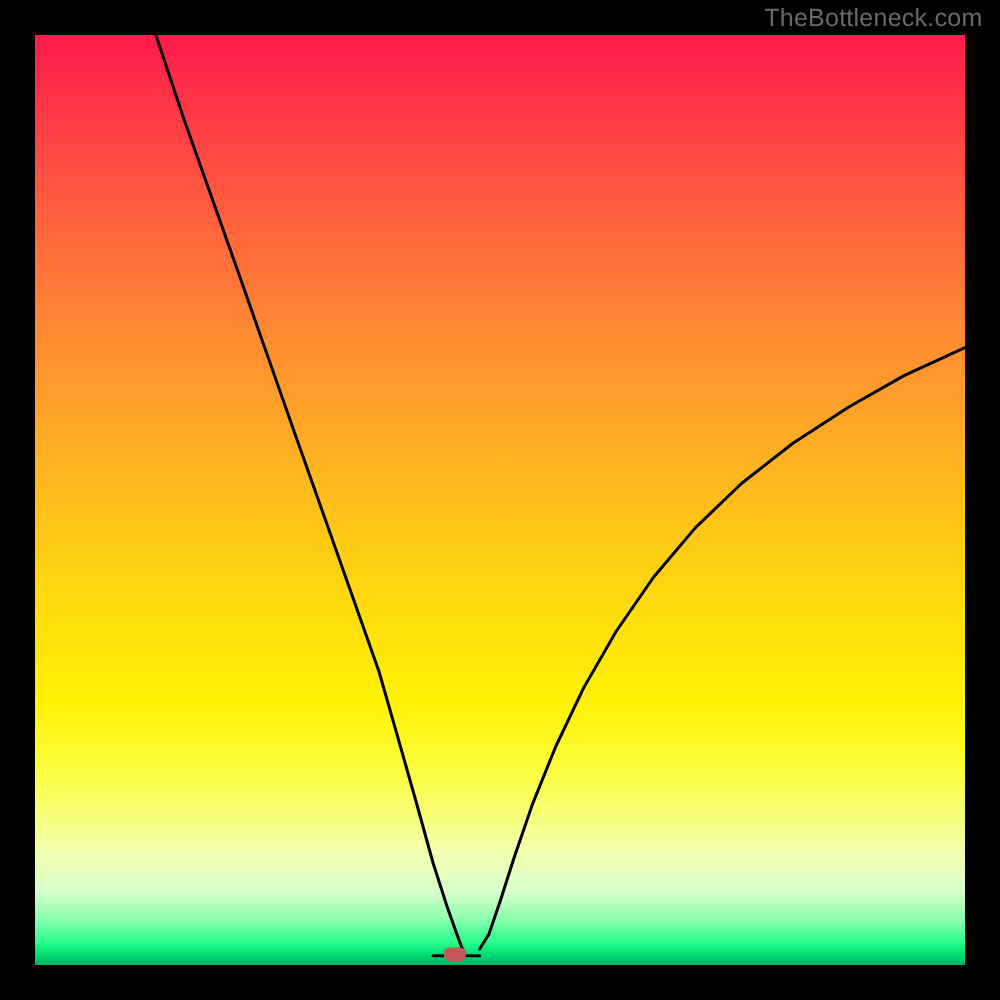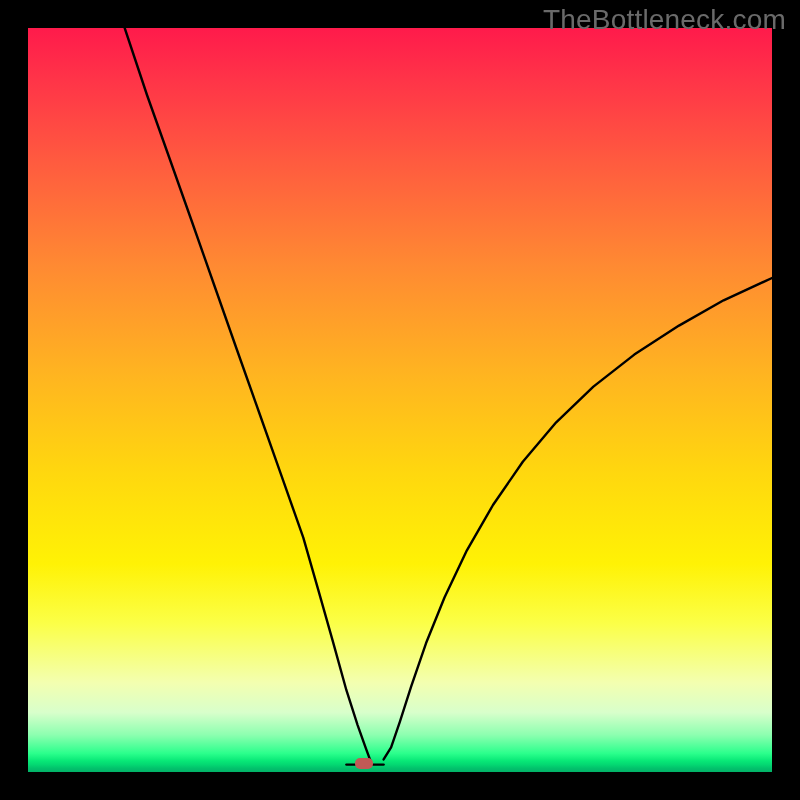--- a/index.html
+++ b/index.html
@@ -14,21 +14,21 @@
     position: relative;
     width: 800px;
     height: 800px;
     background: #000;
   }
   .watermark {
     position: absolute;
     top: 4px;
     right: 14px;
     color: #6a6a6a;
-    font-size: 28px;
+    font-size: 20px;
     font-weight: 500;
     letter-spacing: 0.2px;
     z-index: 5;
   }
   .plot-area {
     position: absolute;
     left: 28px;
     top: 28px;
     width: 744px;
     height: 744px;

